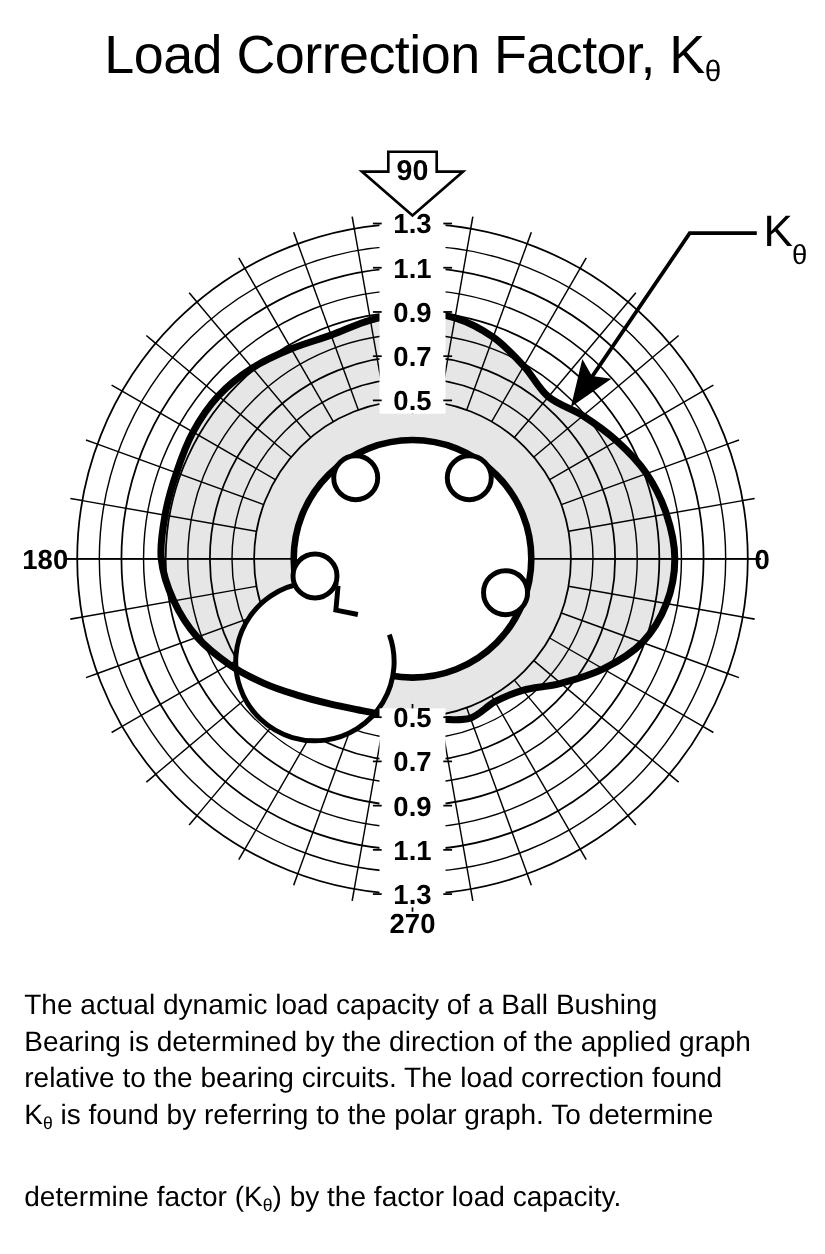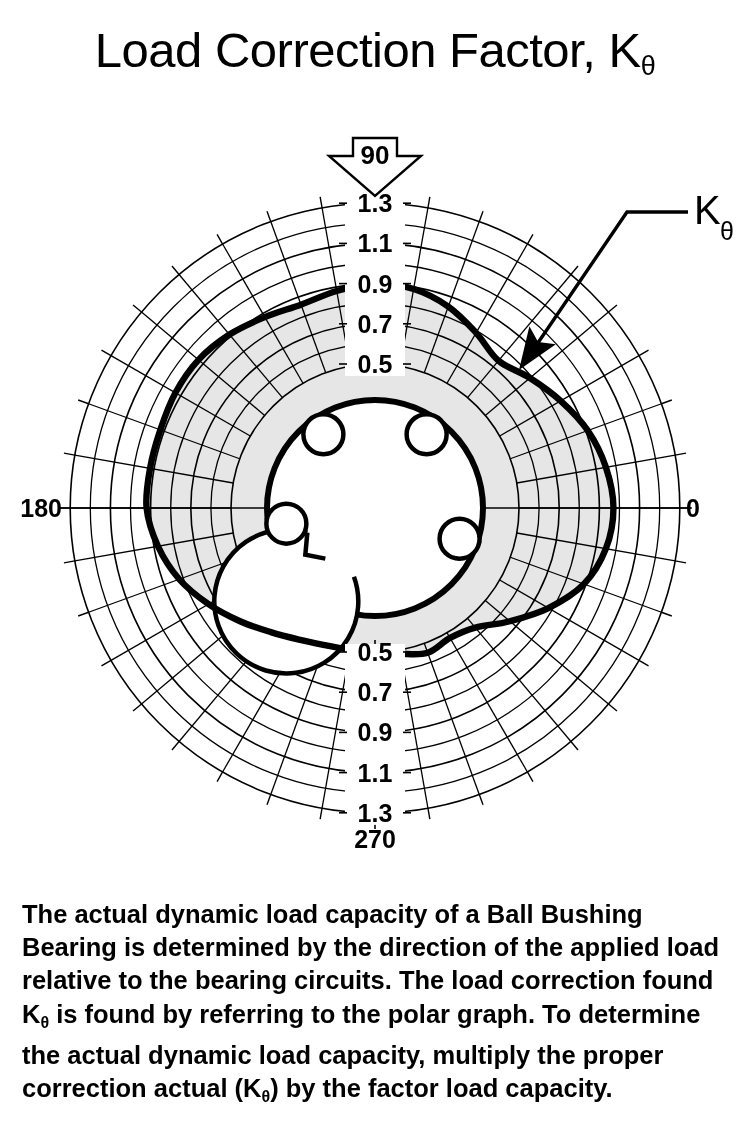--- a/index.html
+++ b/index.html
@@ -12,21 +12,21 @@
     font-size:49px;font-weight:400;letter-spacing:-0.5px;
     font-family:"Liberation Sans","DejaVu Sans",sans-serif;
     white-space:nowrap;
   }
   .title .sub{font-size:27px;vertical-align:-0.28em;}
 
   .chart-wrap{position:absolute;left:0;top:120px;width:750px;height:760px;}
 
   .para{
     position:absolute;left:22px;top:898px;width:712px;
-    font-size:25.5px;line-height:33.2px;font-weight:700;
+    font-size:25.5px;line-height:33.2px;font-weight:400;
     font-family:"Liberation Sans","DejaVu Sans",sans-serif;
   }
   .para .sub{font-size:16px;vertical-align:-0.3em;}
 
   svg{display:block;}
   text{font-family:"Liberation Sans","DejaVu Sans",sans-serif;}
 </style>
 </head>
 <body>
 
@@ -195,20 +195,20 @@
         </g>
 
       <text id="lab0" x="686" y="397" font-size="25" font-weight="bold" text-anchor="start">0</text>
       <text id="lab180" x="62" y="397" font-size="25" font-weight="bold" text-anchor="end">180</text>
       <text id="lab270" x="375" y="728" font-size="25" font-weight="bold" text-anchor="middle">270</text>
     </svg>
   </div>
 
   <div class="para">
     <span>The actual dynamic load capacity of a Ball Bushing</span><br>
-    <span>Bearing is determined by the direction of the applied load</span><br>
+    <span>Bearing is determined by the direction of the applied graph</span><br>
     <span>relative to the bearing circuits. The load correction found</span><br>
     <span>K</span><span class="sub">θ</span><span> is found by referring to the polar graph. To determine</span><br>
-    <span>the actual dynamic load capacity, multiply the proper</span><br>
-    <span>correction actual (K</span><span class="sub">θ</span><span>) by the factor load capacity.</span>
+    <br>
+    <span>determine factor (K</span><span class="sub">θ</span><span>) by the factor load capacity.</span>
   </div>
 
 </div>
 
 </body></html>

